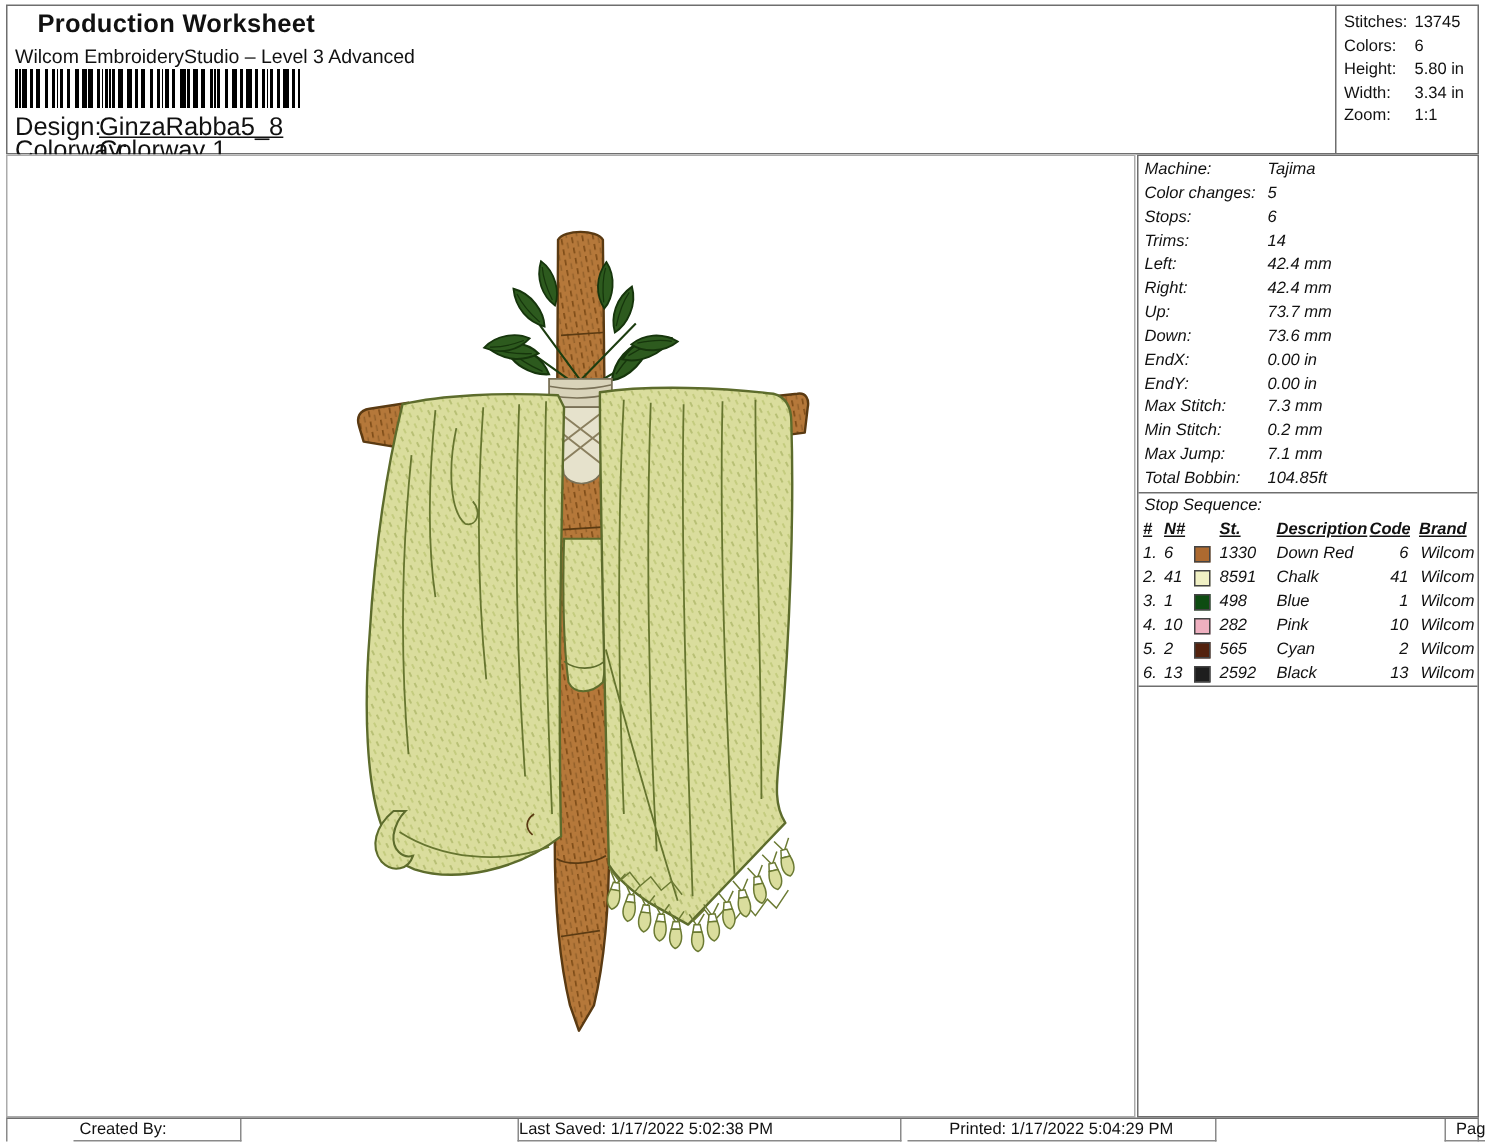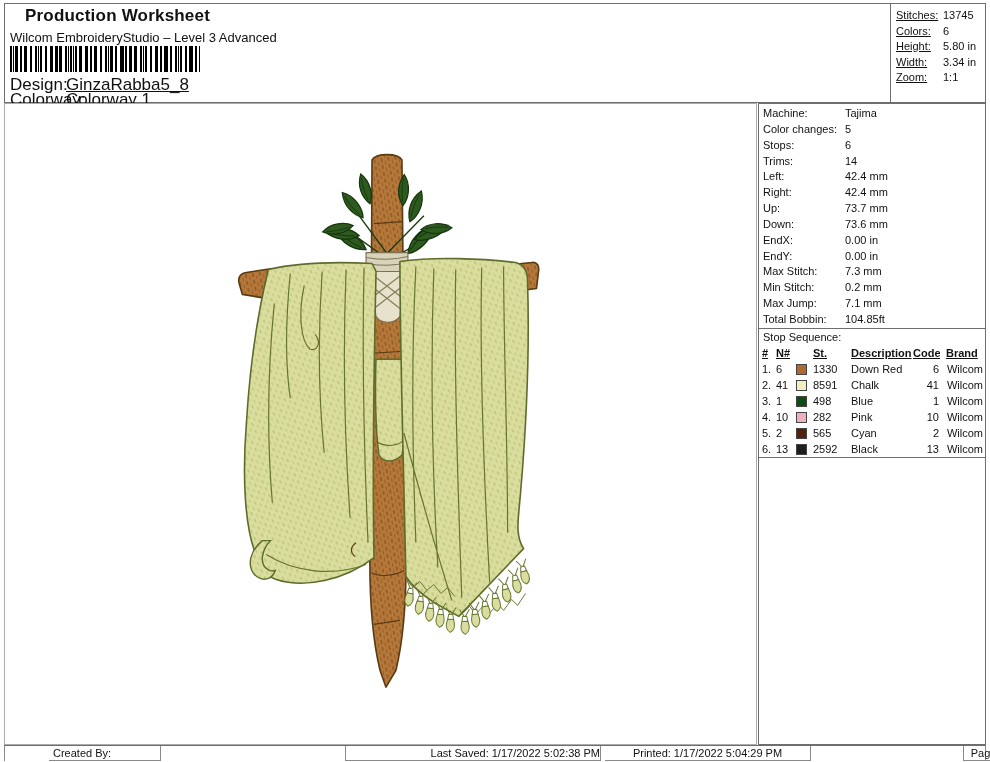--- a/index.html
+++ b/index.html
@@ -13,45 +13,45 @@
   .subtitle{position:absolute;left:5px;top:26px;font-size:13px;}
   .barcode{position:absolute;left:5px;top:42px;width:190px;height:26px;
     background:
       repeating-linear-gradient(90deg,#000 0 2px,rgba(0,0,0,0) 2px 5px),
       repeating-linear-gradient(90deg,#000 0 1px,rgba(0,0,0,0) 1px 7px),
       repeating-linear-gradient(90deg,rgba(0,0,0,0) 0 3px,#000 3px 4px,rgba(0,0,0,0) 4px 11px);}
   .meta-row{position:absolute;left:5px;font-size:17px;text-decoration:underline;}
   .meta-row .lbl{display:inline-block;width:56px;}
   .stats{position:absolute;right:0;top:0;width:95px;height:98px;border-left:1px solid #6e6e6e;padding:4px 0 0 5px;font-size:11px;}
   .stat-row{height:15.5px;line-height:15.5px;white-space:nowrap;}
-  .stat-row .lbl{display:inline-block;width:47px;text-decoration:underline;}
+  .stat-row .lbl{display:inline-block;width:47px;}
 
   
   .design-box{position:absolute;left:4px;top:103px;width:753px;height:642px;border:1px solid #ababab;background:#fff;}
 
   
-  .panel{position:absolute;left:758px;top:103px;width:228px;height:642px;border:1px solid #6e6e6e;background:#fff;font-size:11px;}
+  .panel{position:absolute;left:758px;top:103px;width:228px;height:642px;border:1px solid #6e6e6e;background:#fff;font-size:11px;font-style:italic;}
   .mi{padding-top:2px;}
   .mi-row{height:15.85px;line-height:15.85px;white-space:nowrap;padding-left:4px;}
   .mi-row .lbl{display:inline-block;width:82px;}
   .divider{border-top:1px solid #6e6e6e;width:100%;height:0;}
   .ss-label{height:16px;line-height:16px;padding-left:4px;}
   table.ss{border-collapse:collapse;margin-left:2px;width:224px;table-layout:fixed;}
   table.ss th,table.ss td{font-size:11px;height:16px;padding:0 1px;white-space:nowrap;overflow:hidden;font-weight:normal;}
   table.ss th{font-weight:bold;text-decoration:underline;text-align:left;}
   .c-num{width:14px;} .c-n{width:20px;} .c-sw{width:17px;} .c-st{width:35px;text-align:right;}
   .c-desc{width:65px;padding-left:4px!important;} .c-code{width:28px;text-align:right;} .c-brand{width:45px;padding-left:6px!important;text-align:center;}
   th.c-st,td.c-st{text-align:left;} th.c-code,td.c-code{text-align:right;}
   .swatch{width:11px;height:11px;border:1px solid #444;margin-top:2px;}
 
   
   .footer{position:absolute;left:4px;top:745px;width:982px;height:16px;border-top:1px solid #6e6e6e;border-left:1px solid #8a8a8a;border-right:1px solid #8a8a8a;font-size:11px;}
   .fcell{position:absolute;top:0;height:15px;line-height:14px;border-bottom:1px solid #8a8a8a;white-space:nowrap;margin-left:44px;}
   .f-created{left:0;width:112px;border-right:1px solid #8a8a8a;padding-left:4px;}
-  .f-saved{left:296px;width:256px;border-left:1px solid #8a8a8a;border-right:1px solid #8a8a8a;text-align:right;}
+  .f-saved{left:296px;width:256px;border-left:1px solid #8a8a8a;border-right:1px solid #8a8a8a;text-align:left;}
   .f-printed{left:556px;width:206px;border-right:1px solid #8a8a8a;text-align:center;}
   .f-page{left:914px;width:67px;border-left:1px solid #8a8a8a;text-align:right;padding-right:3px;}
 </style>
 </head>
 <body>
 
 <div class="page">
 
   <div class="hdr">
     <div class="title">Production Worksheet</div>

